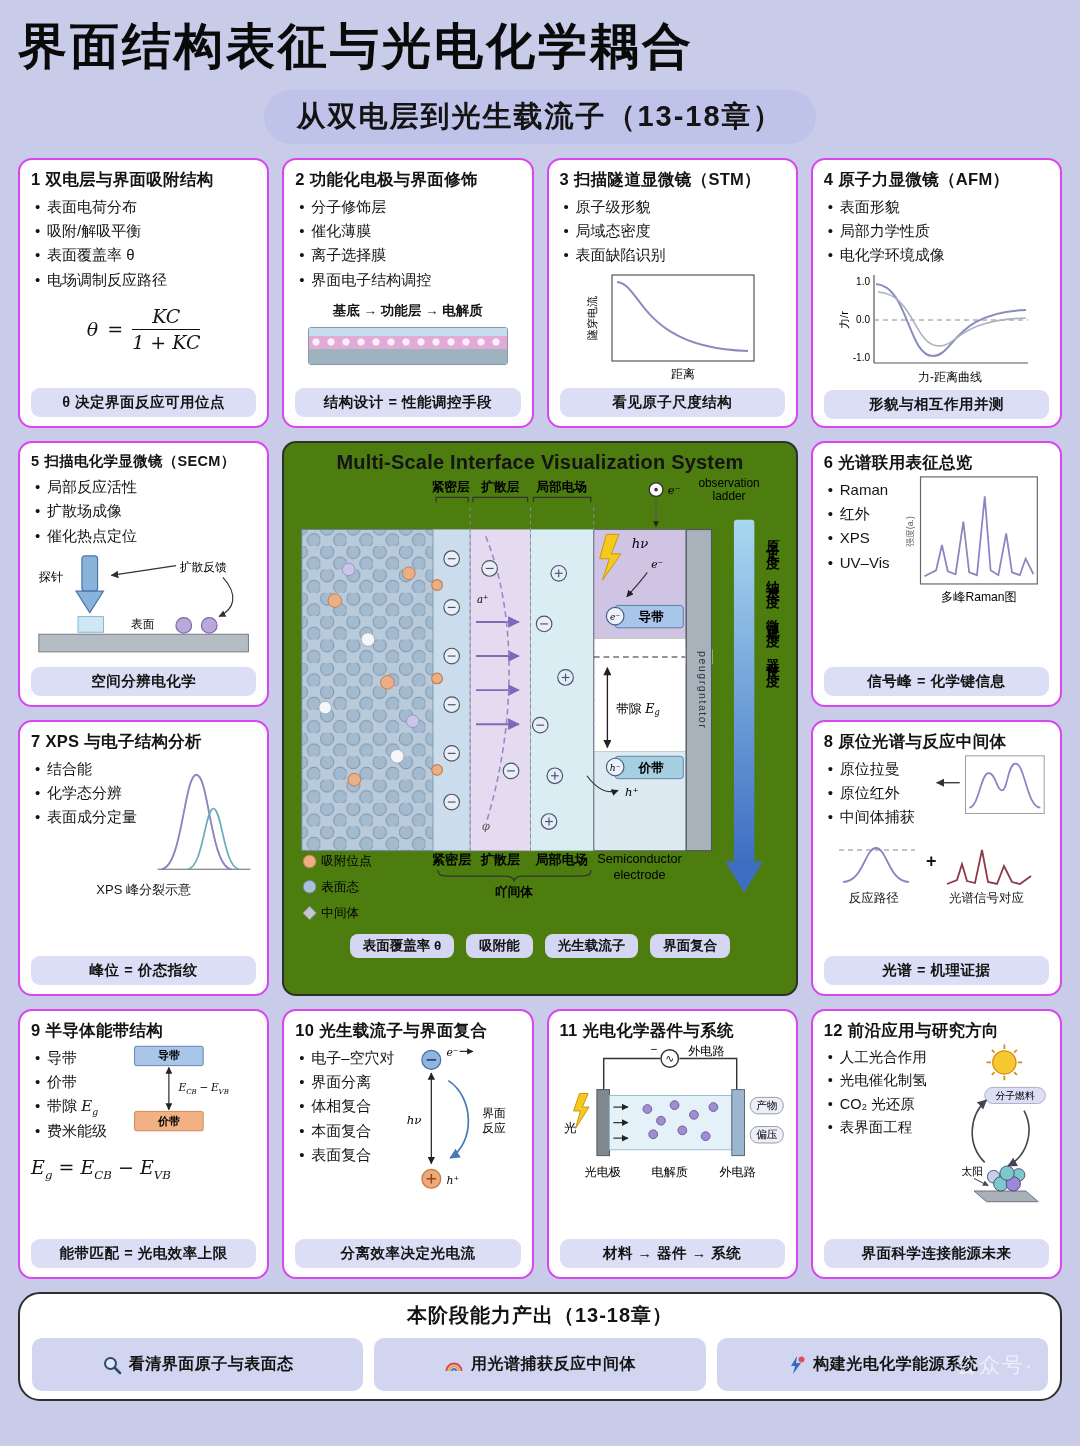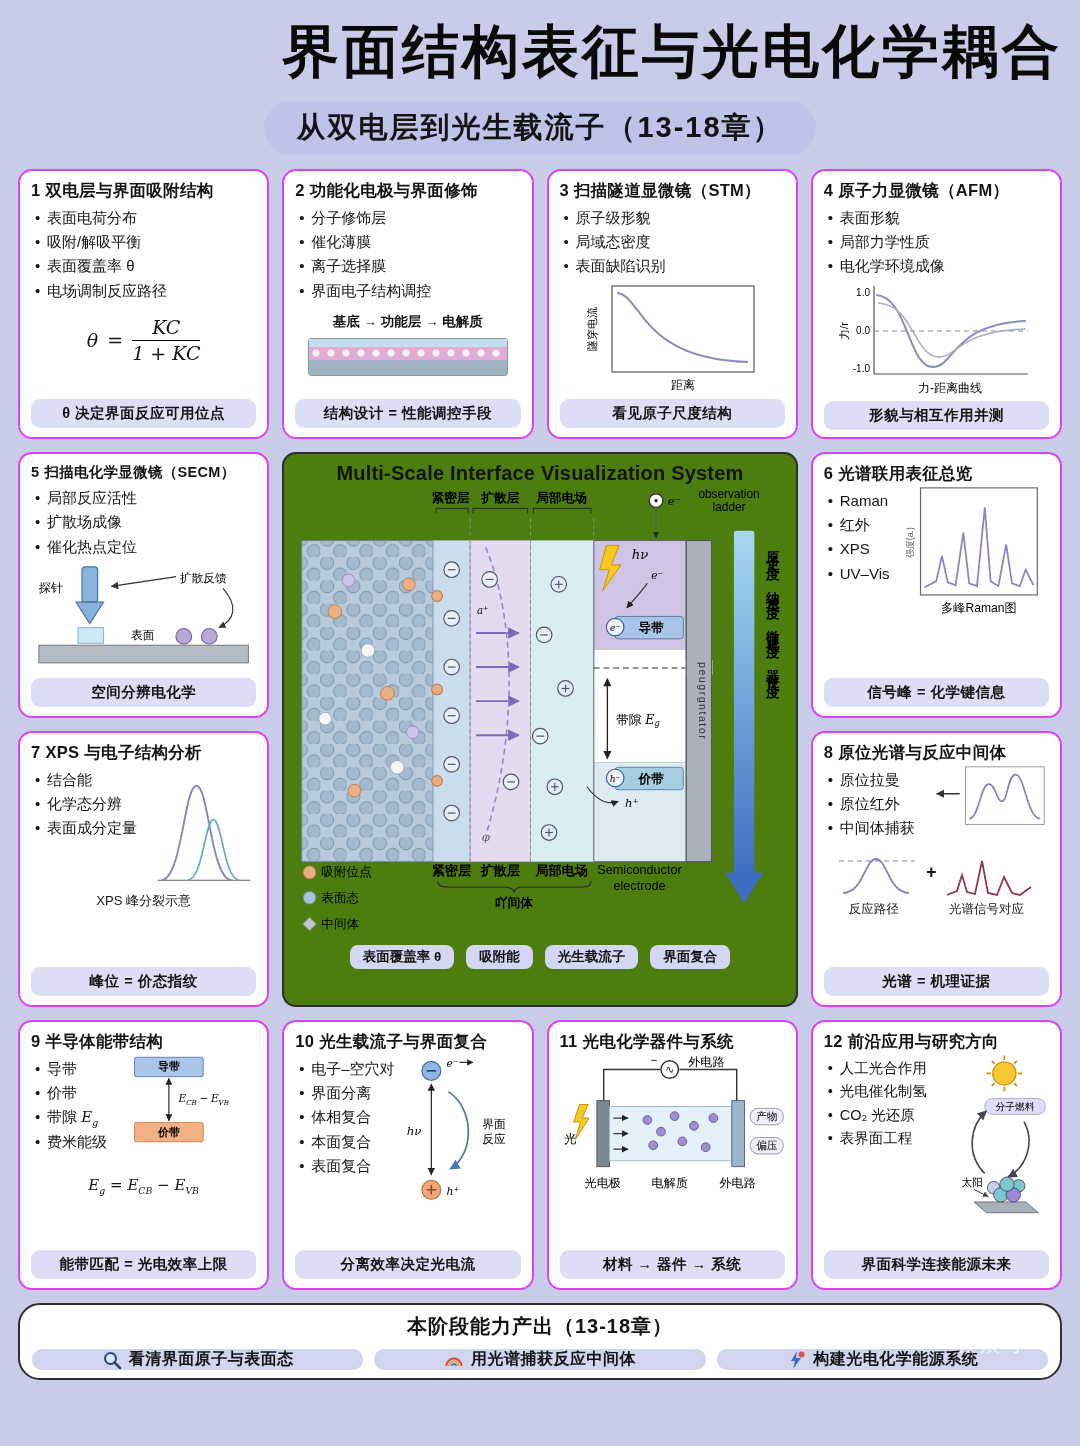--- a/index.html
+++ b/index.html
@@ -1,20 +1,20 @@
 <!DOCTYPE html>
 <html><head>
 <meta charset="utf-8">
 <style>
   *{margin:0;padding:0;box-sizing:border-box}
   html,body{width:1080px}
   body{height:1446px;background:#c9cce9;font-family:"Liberation Sans","DejaVu Sans",sans-serif;color:#141414;overflow:hidden}
   svg{font-family:"Liberation Sans","DejaVu Sans",sans-serif}
   .poster{width:100%;height:100%;padding:14px 18px 14px;display:flex;flex-direction:column}
-  .main-title{text-align:right;font-size:57px;font-weight:bold;letter-spacing:3px;color:#0a0a0a}
+  .main-title{text-align:left;font-size:49px;font-weight:bold;letter-spacing:3px;color:#0a0a0a}
   .subtitle-wrap{display:flex;justify-content:center;margin-top:10px}
   .subtitle{background:#bfc3ea;border-radius:28px;padding:7px 32px;font-size:29px;font-weight:bold;letter-spacing:2px}
   .grid{display:grid;grid-template-columns:repeat(4,1fr);grid-template-rows:270px 266px 276px 270px;gap:13px;margin-top:14px}
   .card{background:#fff;border:2px solid #d946ef;border-radius:14px;padding:9px 11px;display:flex;flex-direction:column;position:relative;overflow:hidden}
   .card h2{font-size:16.5px;letter-spacing:.3px;line-height:1.25}
   .card h2 .num{margin-right:5px}
   .card h2.t-sm{font-size:14.5px}
   ul.bl{list-style:none;margin:5px 0 0 2px;font-size:15px;line-height:1.62}
   ul.bl li{padding-left:14px;position:relative}
   ul.bl li::before{content:"•";position:absolute;left:2px}
@@ -29,30 +29,30 @@
   .c2top{height:8px;background:#c4def0}
   .c2mid{height:13px;background-color:#e2abd6;background-image:radial-gradient(circle at 7px 6px,#f7f1fb 3.2px,rgba(255,255,255,0) 4px);background-size:15px 13px}
   .c2base{height:15px;background:#9fb2c0}
   .body-row{display:flex;align-items:flex-start}
   .body-row ul{flex:1}
   .gwrap{display:flex;justify-content:center;margin-top:2px}
   .caption{ text-align:center;font-size:13px;margin:2px 0 4px}
   .c8mid{display:flex;align-items:center;justify-content:center;gap:6px;margin-top:4px}
   .c8caps{display:flex;justify-content:space-around;font-size:12.5px;margin:1px 0 4px}
   .plus{font-size:18px;font-weight:bold}
-  .formula9{text-align:center;font-size:15px;margin:21px 0 6px}
+  .formula9{font-size:19px;margin:12px 0 6px}
   .panel{grid-column:2/4;grid-row:2/4;background:#4d7c0f;border:2px solid #2e2e2e;border-radius:14px;padding:8px 10px;display:flex;flex-direction:column}
   .panel-title{text-align:center;font-size:20px;font-weight:bold;letter-spacing:.2px}
   .panel-svg{width:100%;margin-top:2px}
   .panel-pills{display:flex;justify-content:center;gap:12px;margin-top:3px}
   .ppill{background:#d4d7f2;border-radius:8px;padding:3px 13px;font-size:13.5px;font-weight:bold}
   .bottom-bar{margin-top:13px;background:#fff;border:2px solid #2e2e2e;border-radius:22px;padding:8px 12px;position:relative}
   .bb-title{text-align:center;font-weight:bold;font-size:20px;letter-spacing:1px}
   .bb-pills{display:flex;justify-content:space-between;gap:11px;margin-top:9px}
-  .bb-pill{flex:1;display:flex;align-items:center;justify-content:center;gap:7px;background:#d2d5f0;border-radius:10px;padding:0 4px;font-weight:bold;font-size:16px;letter-spacing:.5px}
+  .bb-pill{flex:1;display:flex;align-items:center;justify-content:center;gap:7px;background:#d2d5f0;border-radius:10px;padding:16px 4px;font-weight:bold;font-size:16px;letter-spacing:.5px}
   .watermark{position:absolute;right:26px;bottom:20px;font-size:21px;color:rgba(255,255,255,.62);letter-spacing:2px;pointer-events:none}
 </style>
 </head>
 <body>
 
 <div class="poster">
   <h1 class="main-title">界面结构表征与光电化学耦合</h1>
   <div class="subtitle-wrap">
     <div class="subtitle">从双电层到光生载流子（13-18章）</div>
   </div>

